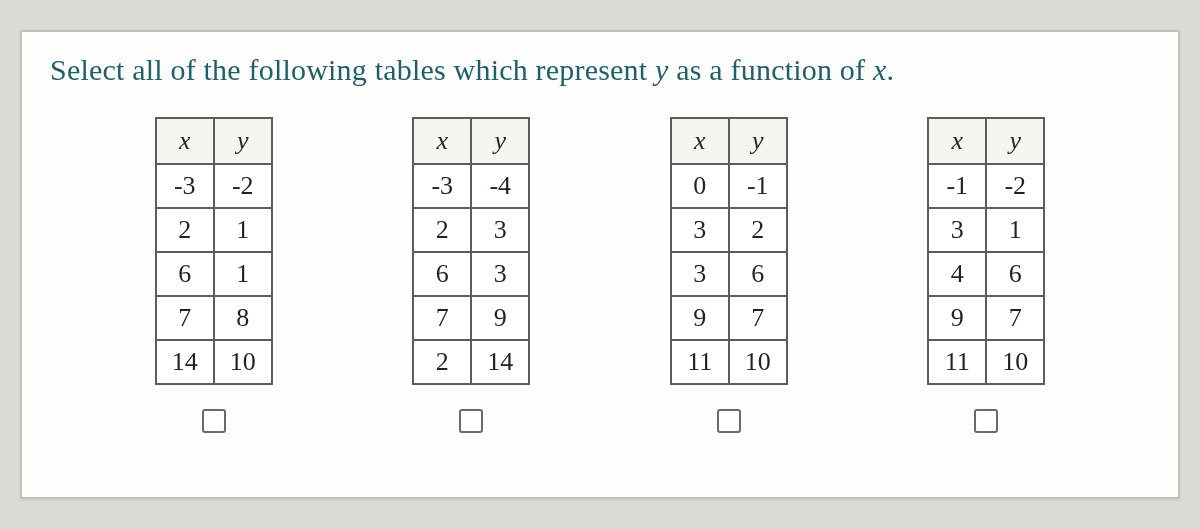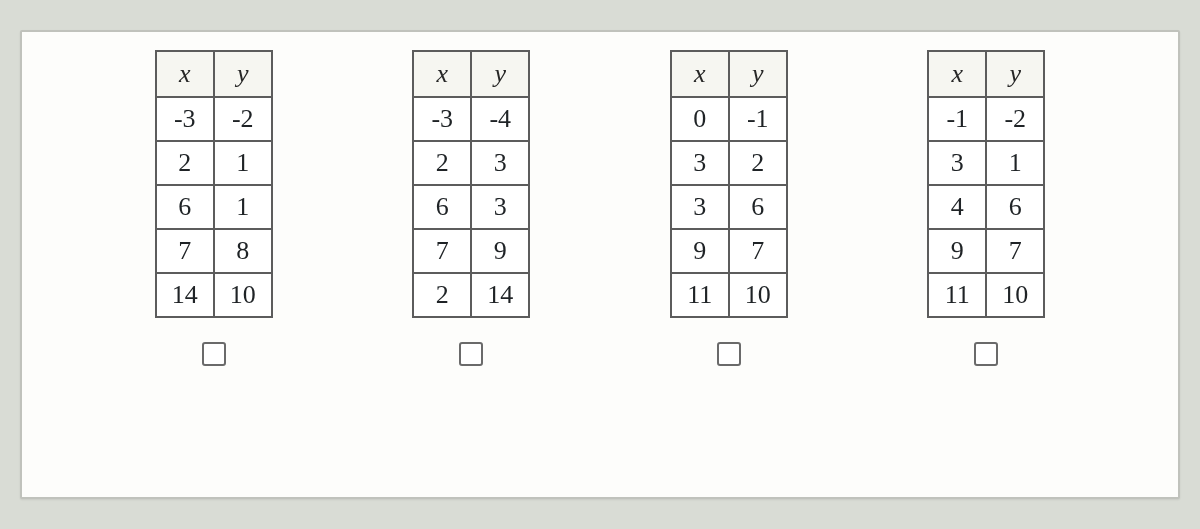--- a/index.html
+++ b/index.html
@@ -71,20 +71,23 @@
       border-radius: 3px;
       background: #fff;
       cursor: pointer;
     }
   </style>
 </head>
 <body>
 
 <div class="page">
 
+  <div class="prompt">
+    <span>Select all of the following tables which represent </span><span class="italic">y</span><span> as a function of </span><span class="italic">x</span><span>.</span>
+  </div>
 
   <div class="tables-row">
 
     <div class="table-block">
       <table>
         <tbody>
             <tr>
           <th>x</th>
           <th>y</th>
         </tr>

